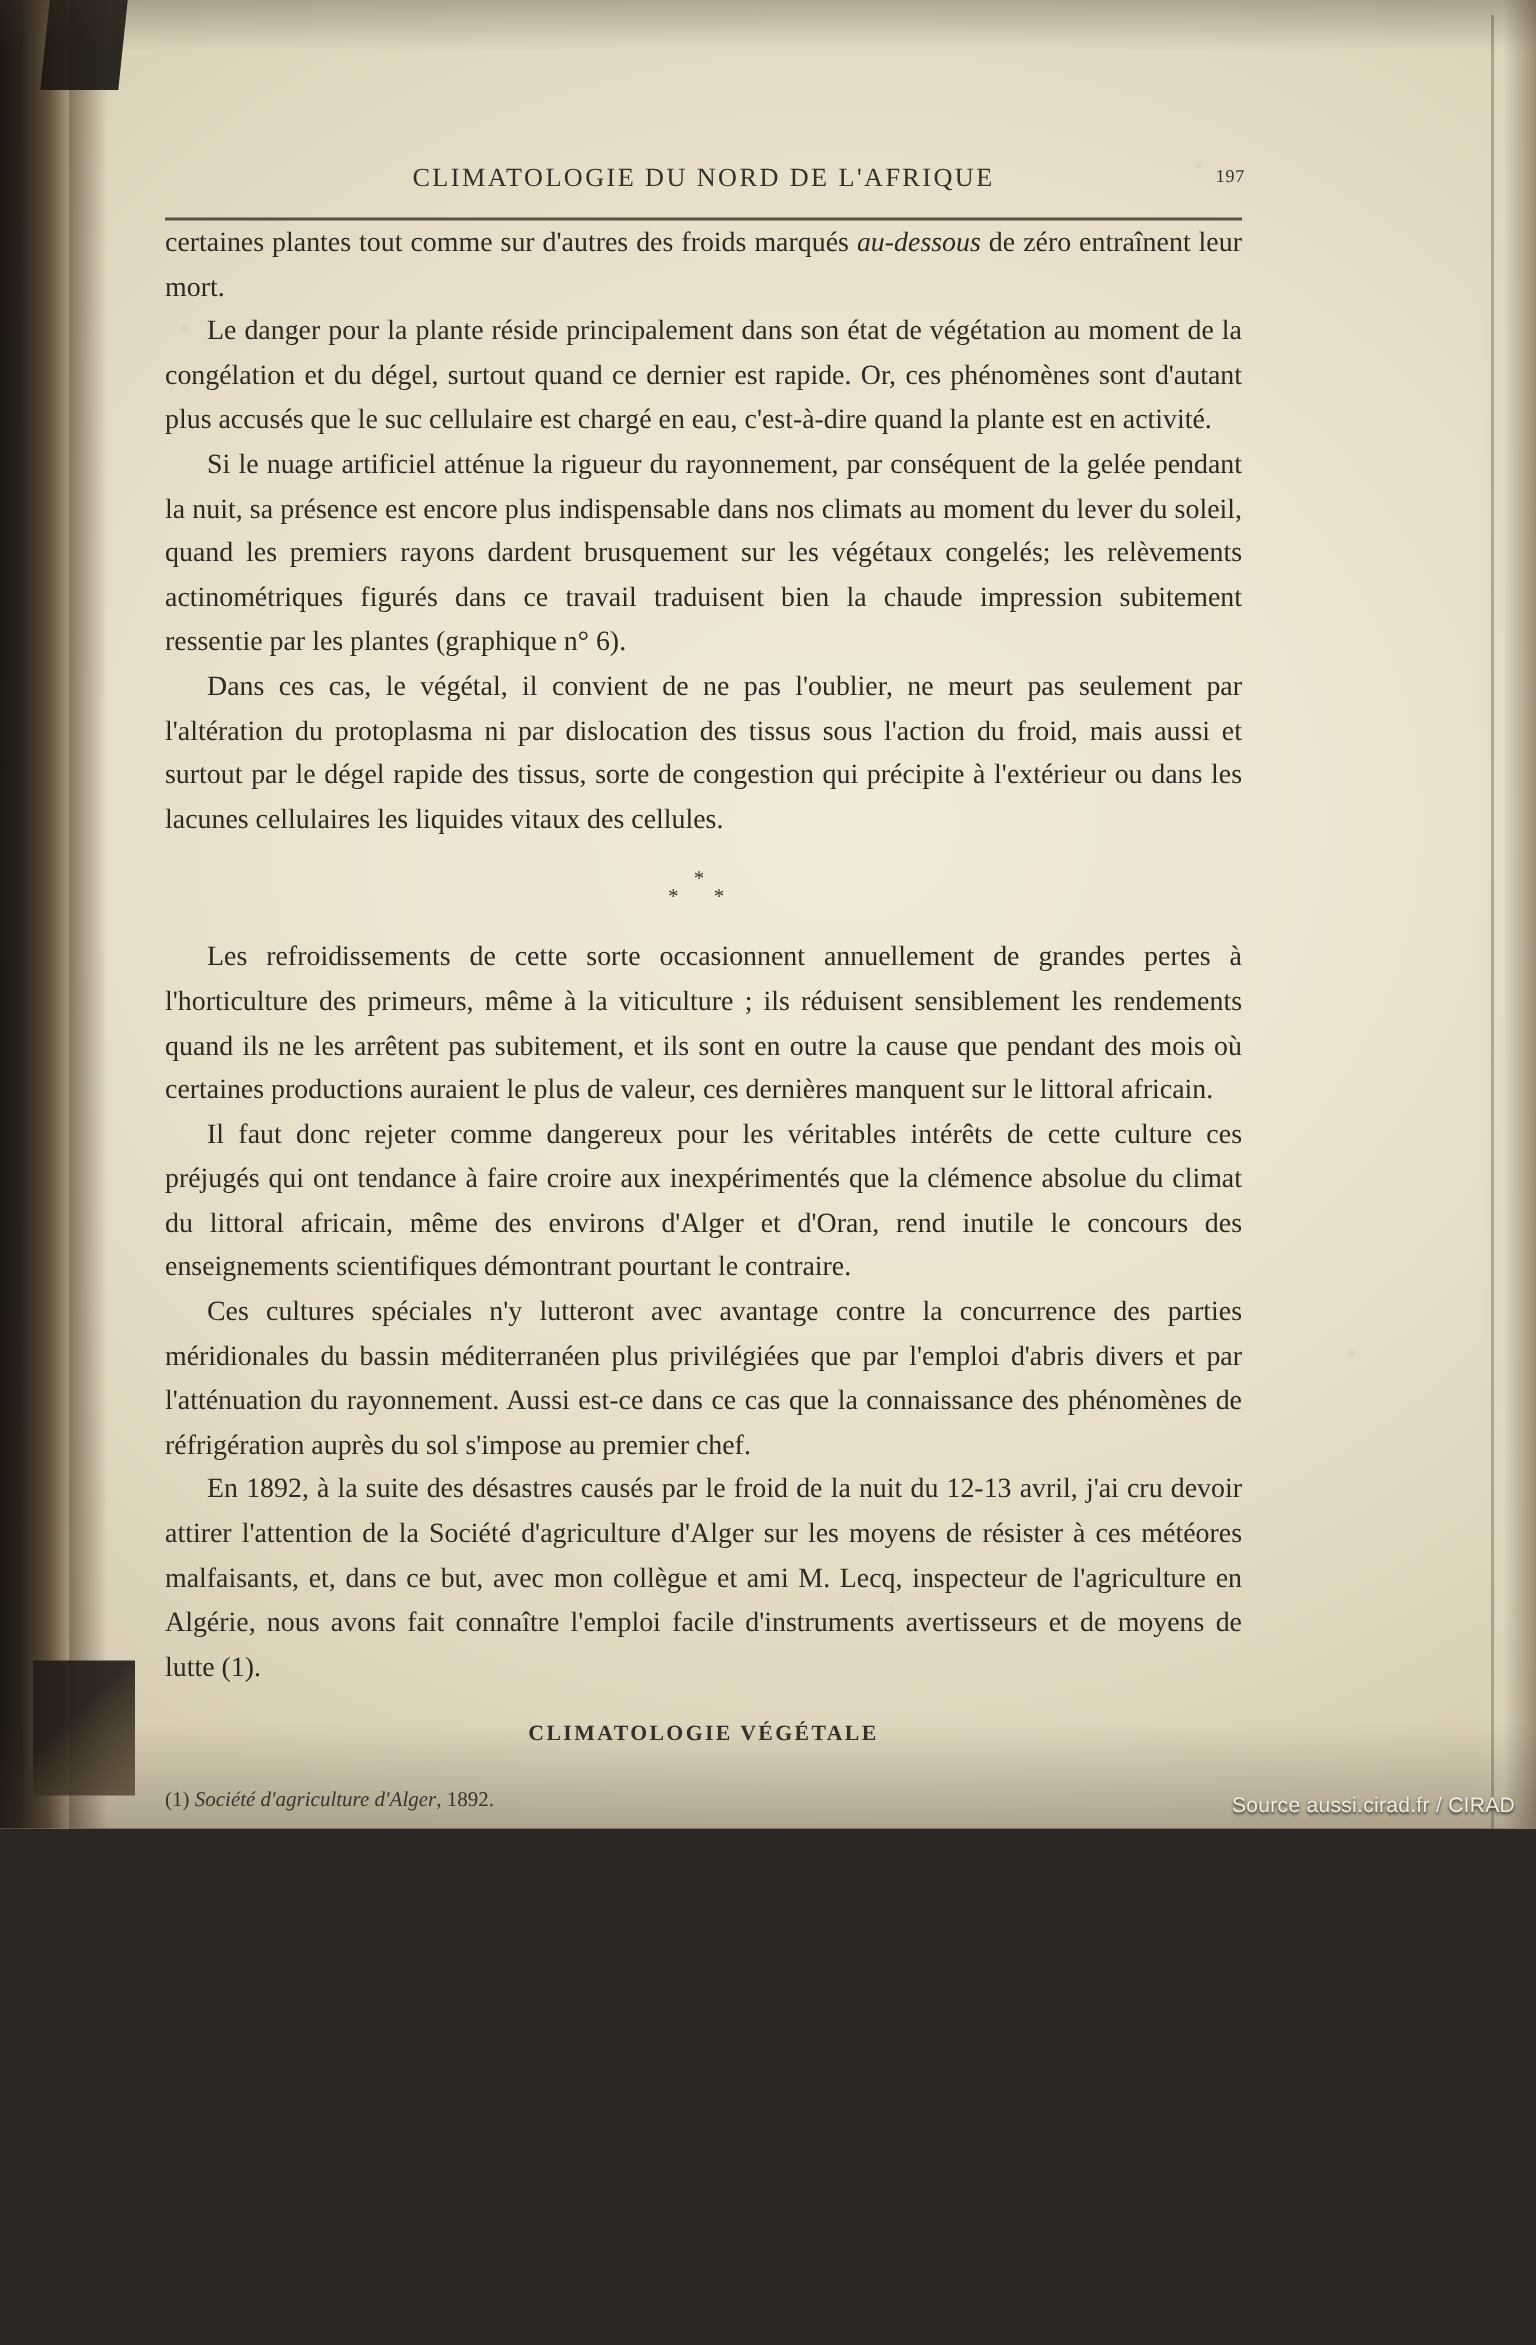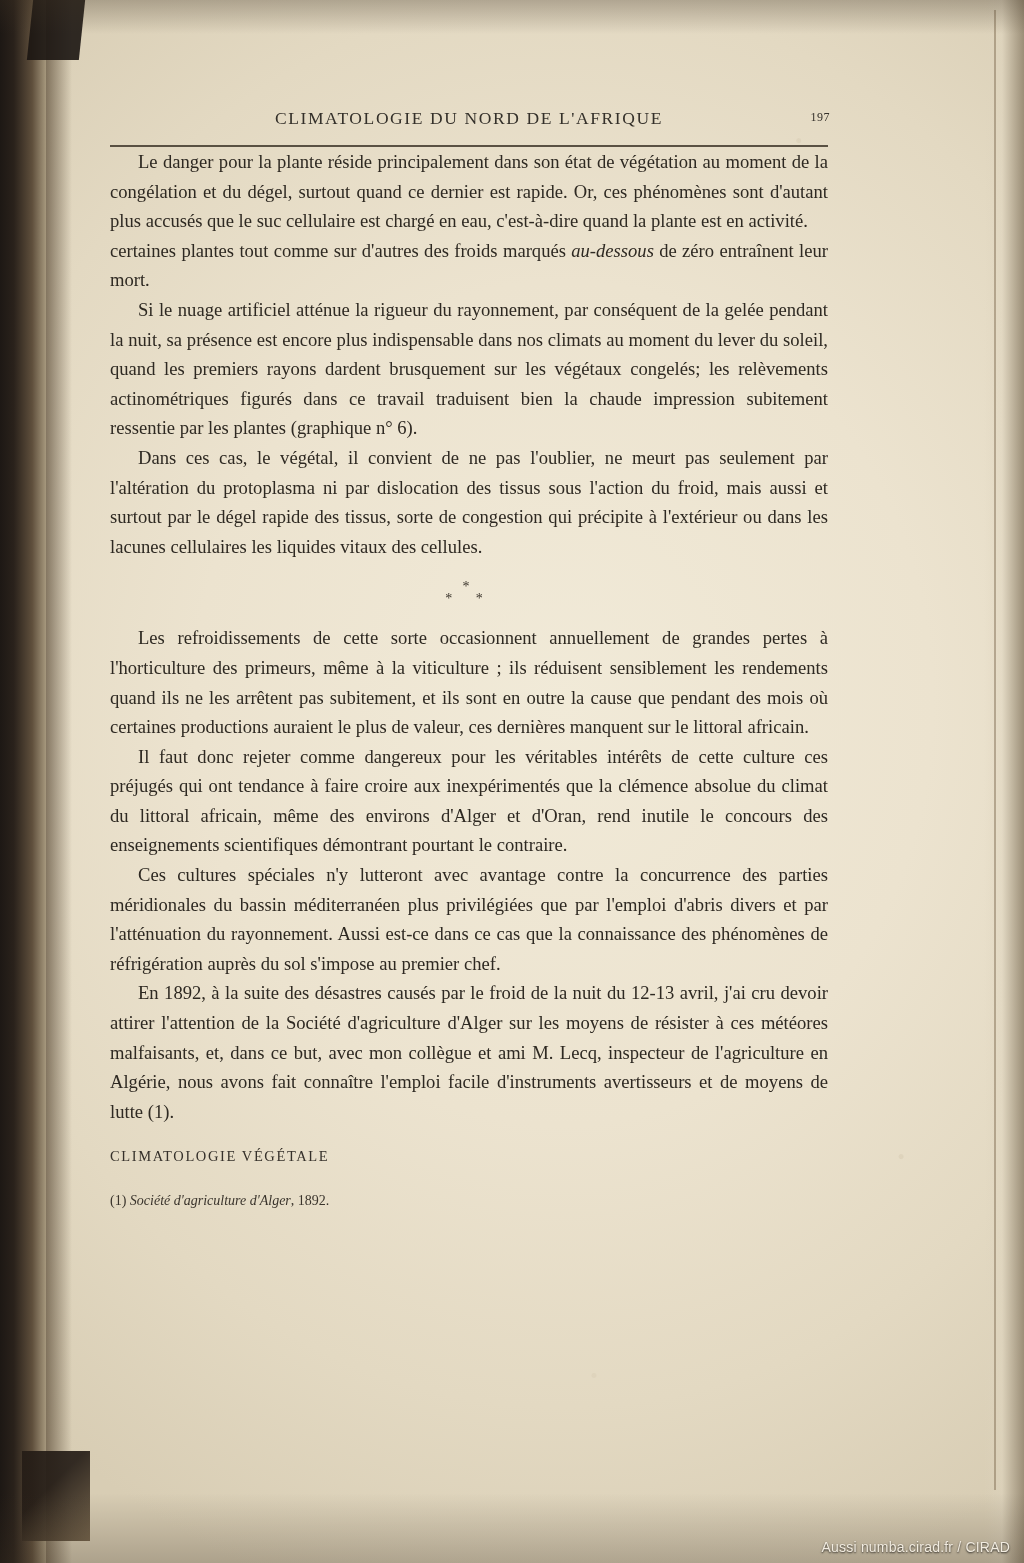--- a/index.html
+++ b/index.html
@@ -11,21 +11,21 @@
     width: 1024px;
     height: 1563px;
     overflow: hidden;
     font-family: "Liberation Serif", serif;
   }
 
   
   #scan {
     position: relative;
     width: 1024px;
-    height: 1563px;
+    height: 1219px;
     background:
       radial-gradient(ellipse 80% 60% at 55% 45%, #f1ead8 0%, #ece3cf 45%, #e3d9c2 75%, #d8cdb4 100%);
     overflow: hidden;
   }
 
   
   .binding {
     position: absolute;
     left: 0; top: 0;
     width: 46px; height: 1563px;
@@ -145,24 +145,26 @@
     margin: 20px 0 18px 0;
     font-size: 17px;
     letter-spacing: 6px;
     color: #3a342b;
     line-height: 12px;
   }
   .asterism .top { display: block; font-size: 14px; }
   .asterism .bottom { display: block; font-size: 14px; letter-spacing: 10px; }
 
   .subheading {
+    text-align: center;
     font-size: 14.5px;
     letter-spacing: 1.6px;
     margin: 22px 0 10px 0;
     color: #35302a;
+    font-weight: bold;
   }
 
   .footnote-zone {
     margin-top: 28px;
   }
   .footnote {
     font-size: 14px;
     color: #3a342c;
     margin-left: 0;
   }
@@ -197,22 +199,22 @@
 
   <div class="page-body">
 
     <div class="running-head">
       <div class="head-title">CLIMATOLOGIE DU NORD DE L'AFRIQUE</div>
       <div class="head-folio">197</div>
     </div>
     <div class="head-rule"></div>
 
     <div>
+      <p class="para noindent">certaines plantes tout comme sur d'autres des froids marqués <em>au-dessous</em> de zéro entraînent leur mort.</p>
       <p class="para indent">Le danger pour la plante réside principalement dans son état de végétation au moment de la congélation et du dégel, surtout quand ce dernier est rapide. Or, ces phénomènes sont d'autant plus accusés que le suc cellulaire est chargé en eau, c'est-à-dire quand la plante est en activité.</p>
-      <p class="para noindent">certaines plantes tout comme sur d'autres des froids marqués <em>au-dessous</em> de zéro entraînent leur mort.</p>
       <p class="para indent">Si le nuage artificiel atténue la rigueur du rayonnement, par conséquent de la gelée pendant la nuit, sa présence est encore plus indispensable dans nos climats au moment du lever du soleil, quand les premiers rayons dardent brusquement sur les végétaux congelés; les relèvements actinométriques figurés dans ce travail traduisent bien la chaude impression subitement ressentie par les plantes (graphique n° 6).</p>
       <p class="para indent">Dans ces cas, le végétal, il convient de ne pas l'oublier, ne meurt pas seulement par l'altération du protoplasma ni par dislocation des tissus sous l'action du froid, mais aussi et surtout par le dégel rapide des tissus, sorte de congestion qui précipite à l'extérieur ou dans les lacunes cellulaires les liquides vitaux des cellules.</p>
     </div>
 
     <div class="asterism">
       <span class="top">*</span>
       <span class="bottom">* *</span>
     </div>
 
     <div>
@@ -224,14 +226,14 @@
 
     <div class="subheading">CLIMATOLOGIE VÉGÉTALE</div>
 
 
     <div class="footnote-zone">
       <div class="footnote">(1) <em>Société d'agriculture d'Alger</em>, 1892.</div>
     </div>
 
   </div>
 
-  <div class="source-bar">Aussi numba.cirad.fr / CIRAD</div>
+  <div class="source-bar">Source aussi.cirad.fr / CIRAD</div>
 </div>
 
 </body></html>

